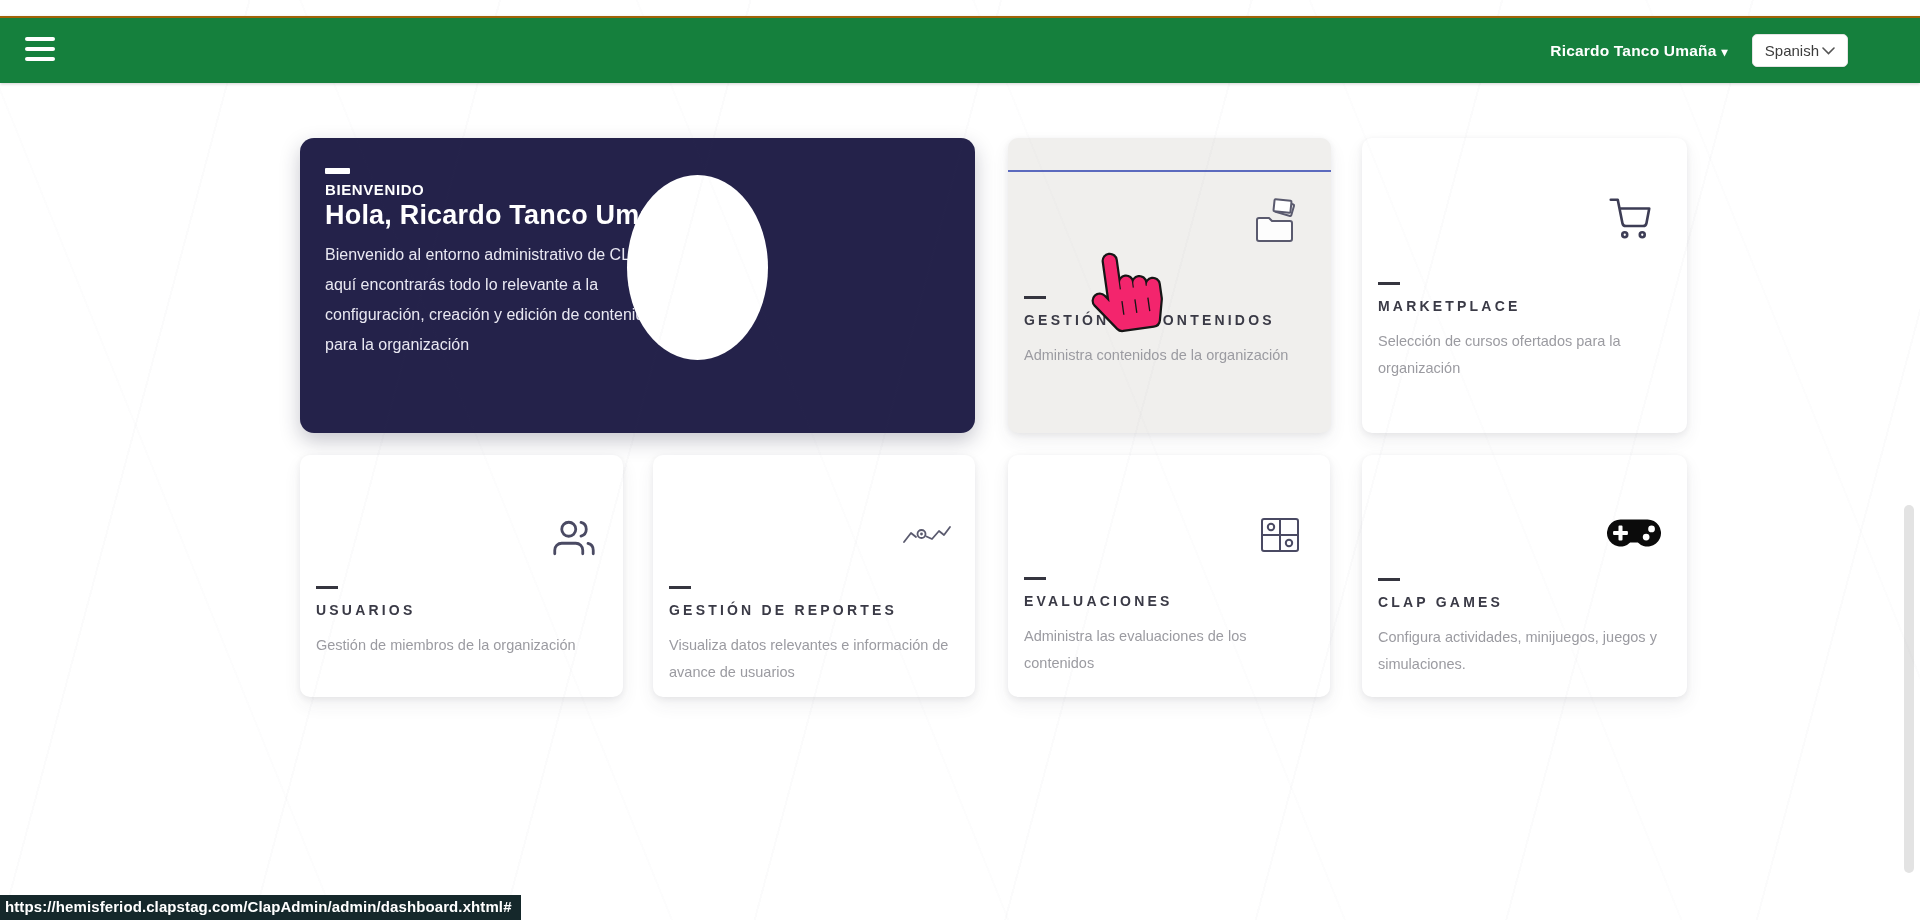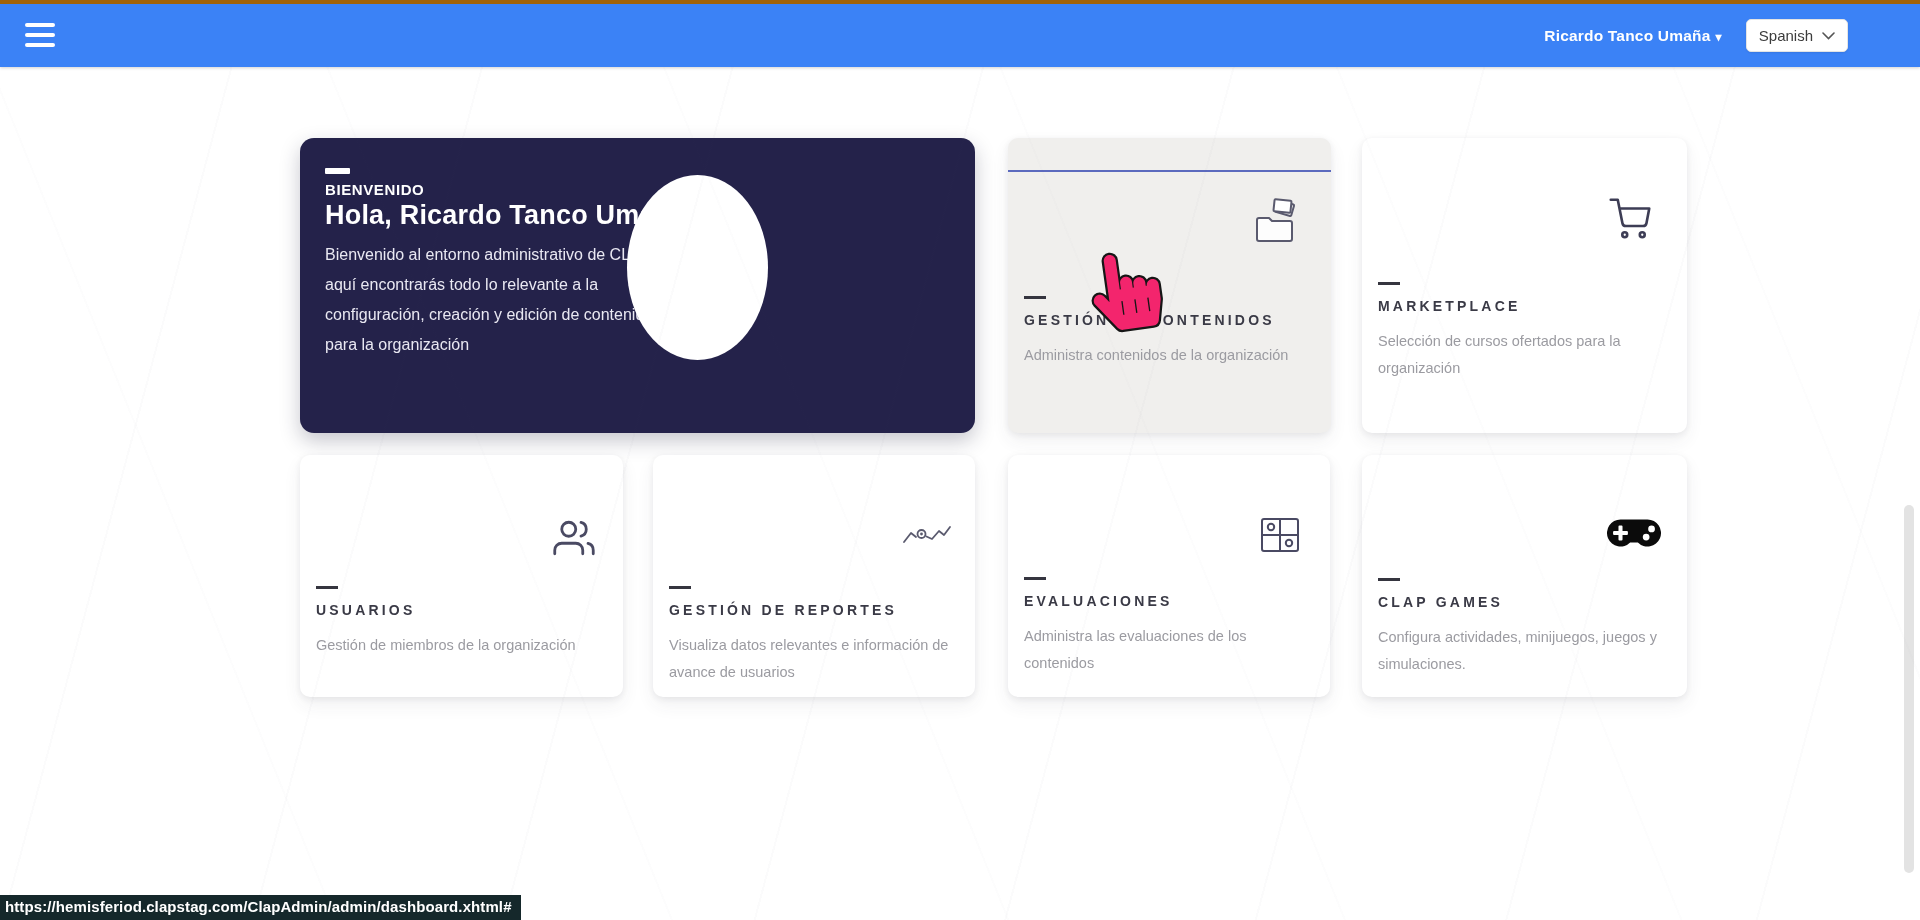--- a/index.html
+++ b/index.html
@@ -5,29 +5,29 @@
   * { margin:0; padding:0; box-sizing:border-box; }
   body { font-family:"Liberation Sans", sans-serif; background:#fff; }
   .page { position:relative; width:1920px; height:920px; overflow:hidden; background:#ffffff; }
   .page::after { content:""; position:absolute; inset:0; pointer-events:none;
     background:
       repeating-linear-gradient(105deg, transparent 0 240px, rgba(60,60,90,0.018) 240px 242px),
       repeating-linear-gradient(68deg, transparent 0 310px, rgba(60,60,90,0.013) 310px 312px);
   }
 
   
-  .topbar { position:absolute; left:0; top:0; width:100%; height:67px; background:#3b82f6;
-    border-top:4px solid #a16207; box-shadow:0 1px 3px rgba(0,0,0,.18); z-index:5; }
+  .topbar { position:absolute; left:0; top:16px; width:100%; height:67px; background:#15803d;
+    border-top:2px solid #a16207; box-shadow:0 1px 3px rgba(0,0,0,.18); z-index:5; }
   .hamburger { position:absolute; left:25px; top:19px; width:32px; height:26px; cursor:pointer; }
   .hamburger span { display:block; width:30px; height:4px; background:#fff; border-radius:2px; margin-bottom:6px; }
   .topbar-right { position:absolute; right:72px; top:0; height:100%; display:flex; align-items:center; gap:24px; }
   .user-menu { color:#fff; font-size:15.5px; font-weight:700; letter-spacing:.2px; cursor:pointer; white-space:nowrap; }
   .user-menu .caret { font-size:12px; margin-left:5px; }
   .lang-btn { background:#fff; border:1px solid #e4e4e4; border-radius:5px; height:33px; padding:0 12px;
-    display:flex; align-items:center; gap:9px; font-size:15px; color:#3c3c3c; cursor:pointer;
+    display:flex; align-items:center; gap:3px; font-size:15px; color:#3c3c3c; cursor:pointer;
     font-family:"Liberation Sans", sans-serif; box-shadow:0 1px 2px rgba(0,0,0,.08); }
 
   
   .card { position:absolute; background:#fff; border-radius:10px;
     box-shadow:0 2px 6px rgba(50,50,70,.08), 0 8px 18px rgba(50,50,70,.07); cursor:pointer; }
   .card.hovered { background:#f0efed; }
   .accent-line { position:absolute; top:32px; left:0; right:0; height:2px; background:#5c6abe; }
   .card-content { position:absolute; left:16px; right:16px; }
   .card-dash { width:22px; height:3px; background:#35353f; margin-bottom:13px; }
   .card-title { font-size:14px; font-weight:700; letter-spacing:3.2px; color:#3a3a46; margin-bottom:14px; white-space:nowrap; }

